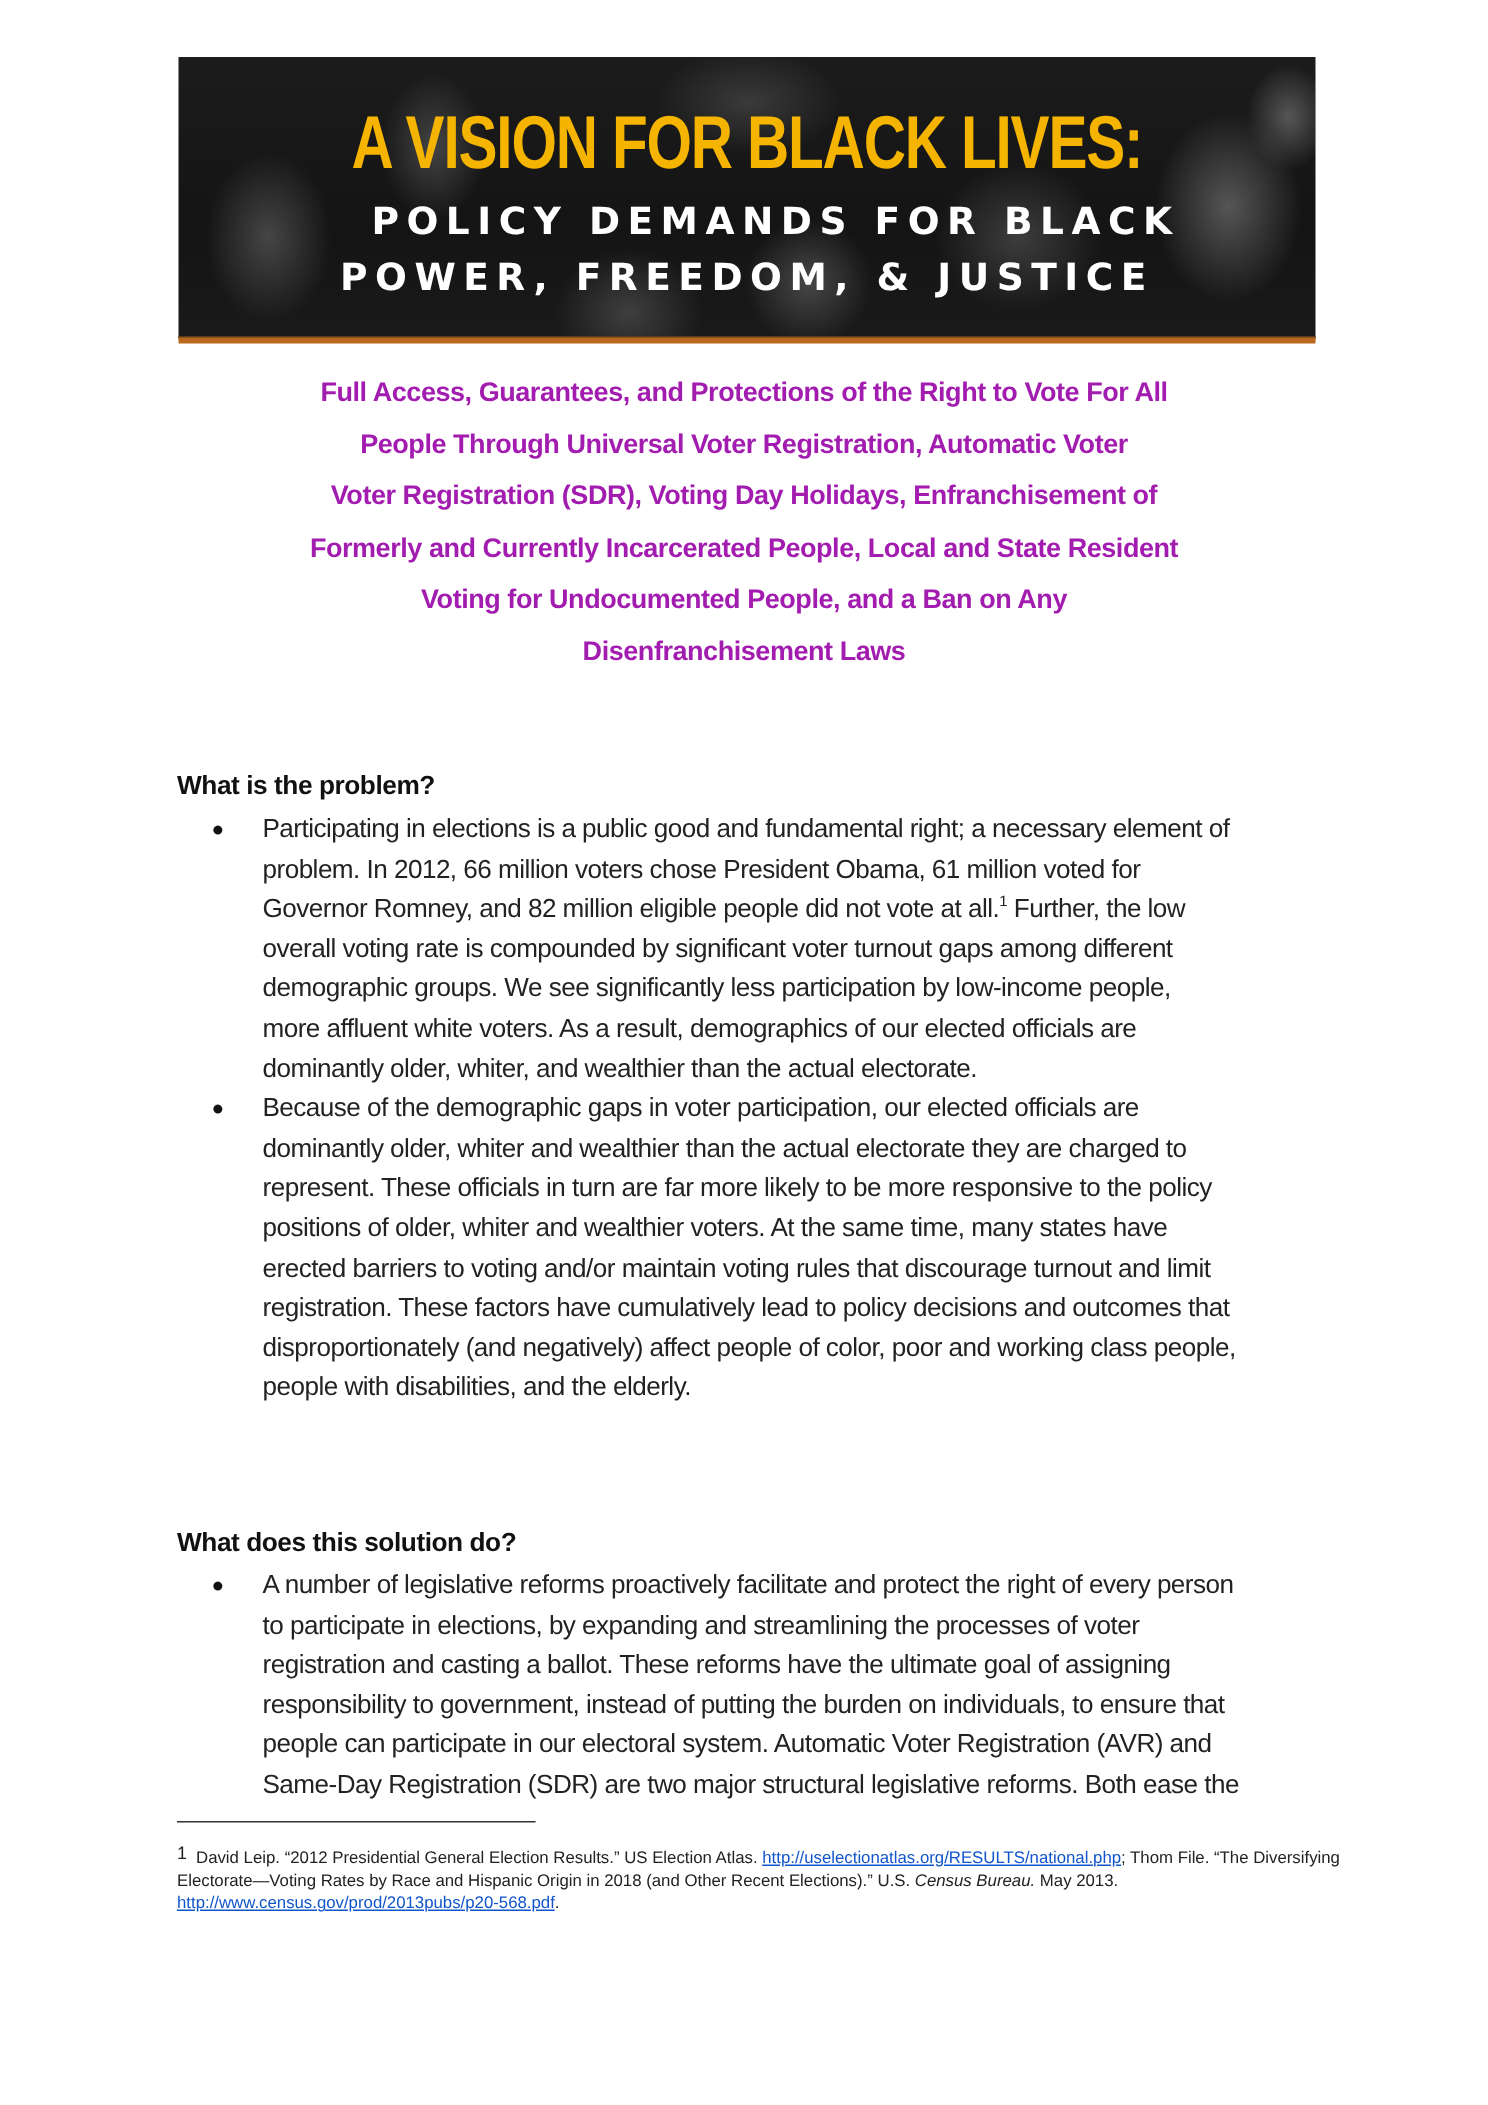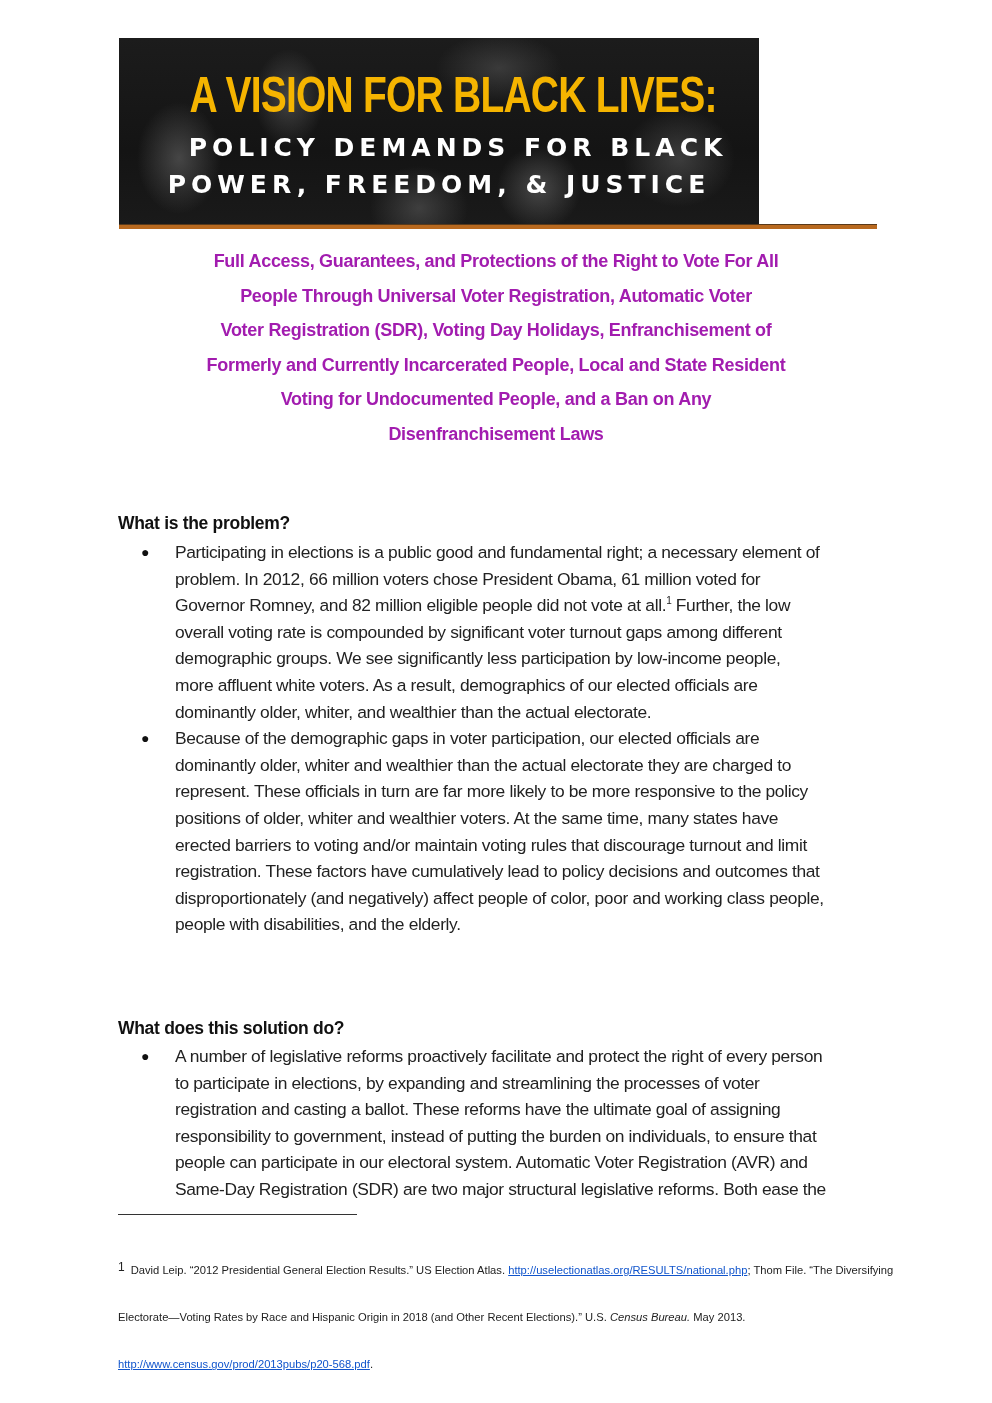--- a/index.html
+++ b/index.html
@@ -12,21 +12,21 @@
       height: 1403px;
       position: relative;
       overflow: hidden;
       font-family: "Liberation Sans", sans-serif;
       color: #222222;
     }
     .banner {
       position: absolute;
       left: 119px;
       top: 38px;
-      width: 640px;
+      width: 758px;
       height: 188px;
       background:
         radial-gradient(ellipse 60px 80px at 60px 120px, rgba(110,110,110,0.55), transparent 70%),
         radial-gradient(ellipse 50px 70px at 170px 60px, rgba(120,120,120,0.45), transparent 70%),
         radial-gradient(ellipse 70px 60px at 300px 170px, rgba(100,100,100,0.5), transparent 70%),
         radial-gradient(ellipse 60px 60px at 420px 150px, rgba(130,130,130,0.45), transparent 70%),
         radial-gradient(ellipse 80px 70px at 560px 120px, rgba(110,110,110,0.45), transparent 70%),
         radial-gradient(ellipse 70px 90px at 700px 100px, rgba(150,150,150,0.5), transparent 70%),
         radial-gradient(ellipse 40px 50px at 740px 40px, rgba(160,160,160,0.45), transparent 70%),
         radial-gradient(ellipse 90px 50px at 380px 30px, rgba(90,90,90,0.5), transparent 70%),
@@ -134,21 +134,21 @@
     }
     .footnote {
       position: absolute;
       left: 118px;
       top: 1228px;
       width: 770px;
       font-size: 11.2px;
       line-height: 15.2px;
       color: #222222;
     }
-    .footnote .line { display: block; white-space: nowrap; margin-top: 32px; }
+    .footnote .line { display: block; white-space: nowrap; }
     .footnote .fn-num { font-size: 12px; vertical-align: 3px; margin-right: 6px; }
     .footnote a { color: #1155cc; text-decoration: underline; }
   </style>
 </head>
 <body>
 
 <div class="banner">
   <div class="banner-title">A VISION FOR BLACK LIVES:</div>
   <div class="banner-sub l1">POLICY DEMANDS FOR BLACK</div>
   <div class="banner-sub l2">POWER, FREEDOM, &amp; JUSTICE</div>

